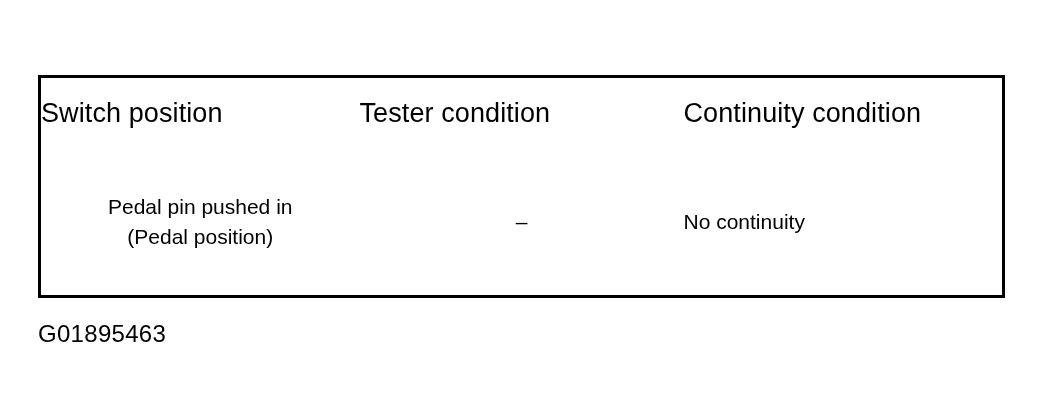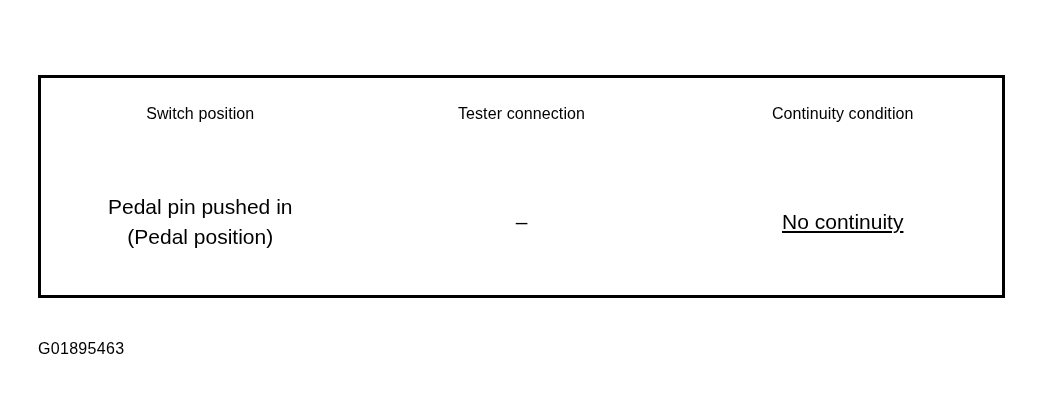--- a/index.html
+++ b/index.html
@@ -46,78 +46,77 @@
 
   
   .vdiv-l { border-left: 2px solid #000; }
 
   
   .hrule-top { border-top: 3px solid #000; }
 
   
   .header-row td {
     height: 44px;
-    text-align: center;
-    font-size: 16px;
+    text-align: left;
+    font-size: 27px;
     letter-spacing: 0.1px;
   }
 
   
   .body-row td {
     height: 90px;
     font-size: 21px;
   }
   .body-row.row-last td {
     height: 83px;
   }
 
   .cell-center {
     text-align: center;
   }
   .cell-left {
-    text-align: center;
+    text-align: left;
     padding-left: 12px;
-    text-decoration: underline;
   }
 
   .two-line {
     line-height: 1.42;
   }
   .line {
     display: block;
     white-space: nowrap;
   }
 
   .dash {
     font-size: 21px;
   }
 
   
   .caption {
     position: absolute;
     left: 38px;
-    top: 340px;
-    font-size: 16px;
+    top: 320px;
+    font-size: 24px;
     letter-spacing: 0.3px;
     white-space: nowrap;
   }
 </style>
 </head>
 <body>
 
 <table class="spec-table">
   <colgroup>
     <col class="col-1">
     <col class="col-2">
     <col class="col-3">
   </colgroup>
   <tbody>
     <tr class="header-row">
       <td class="cell-center">Switch position</td>
-      <td class="cell-center vdiv-l">Tester connection</td>
+      <td class="cell-center vdiv-l">Tester condition</td>
       <td class="cell-center vdiv-l">Continuity condition</td>
     </tr>
 
     <tr class="body-row">
       <td class="cell-center two-line hrule-top">
         <span class="line">Pedal pin pushed in</span>
         <span class="line">(Pedal position)</span>
       </td>
       <td class="cell-center vdiv-l hrule-top dash">–</td>
       <td class="cell-left vdiv-l hrule-top">No continuity</td>

